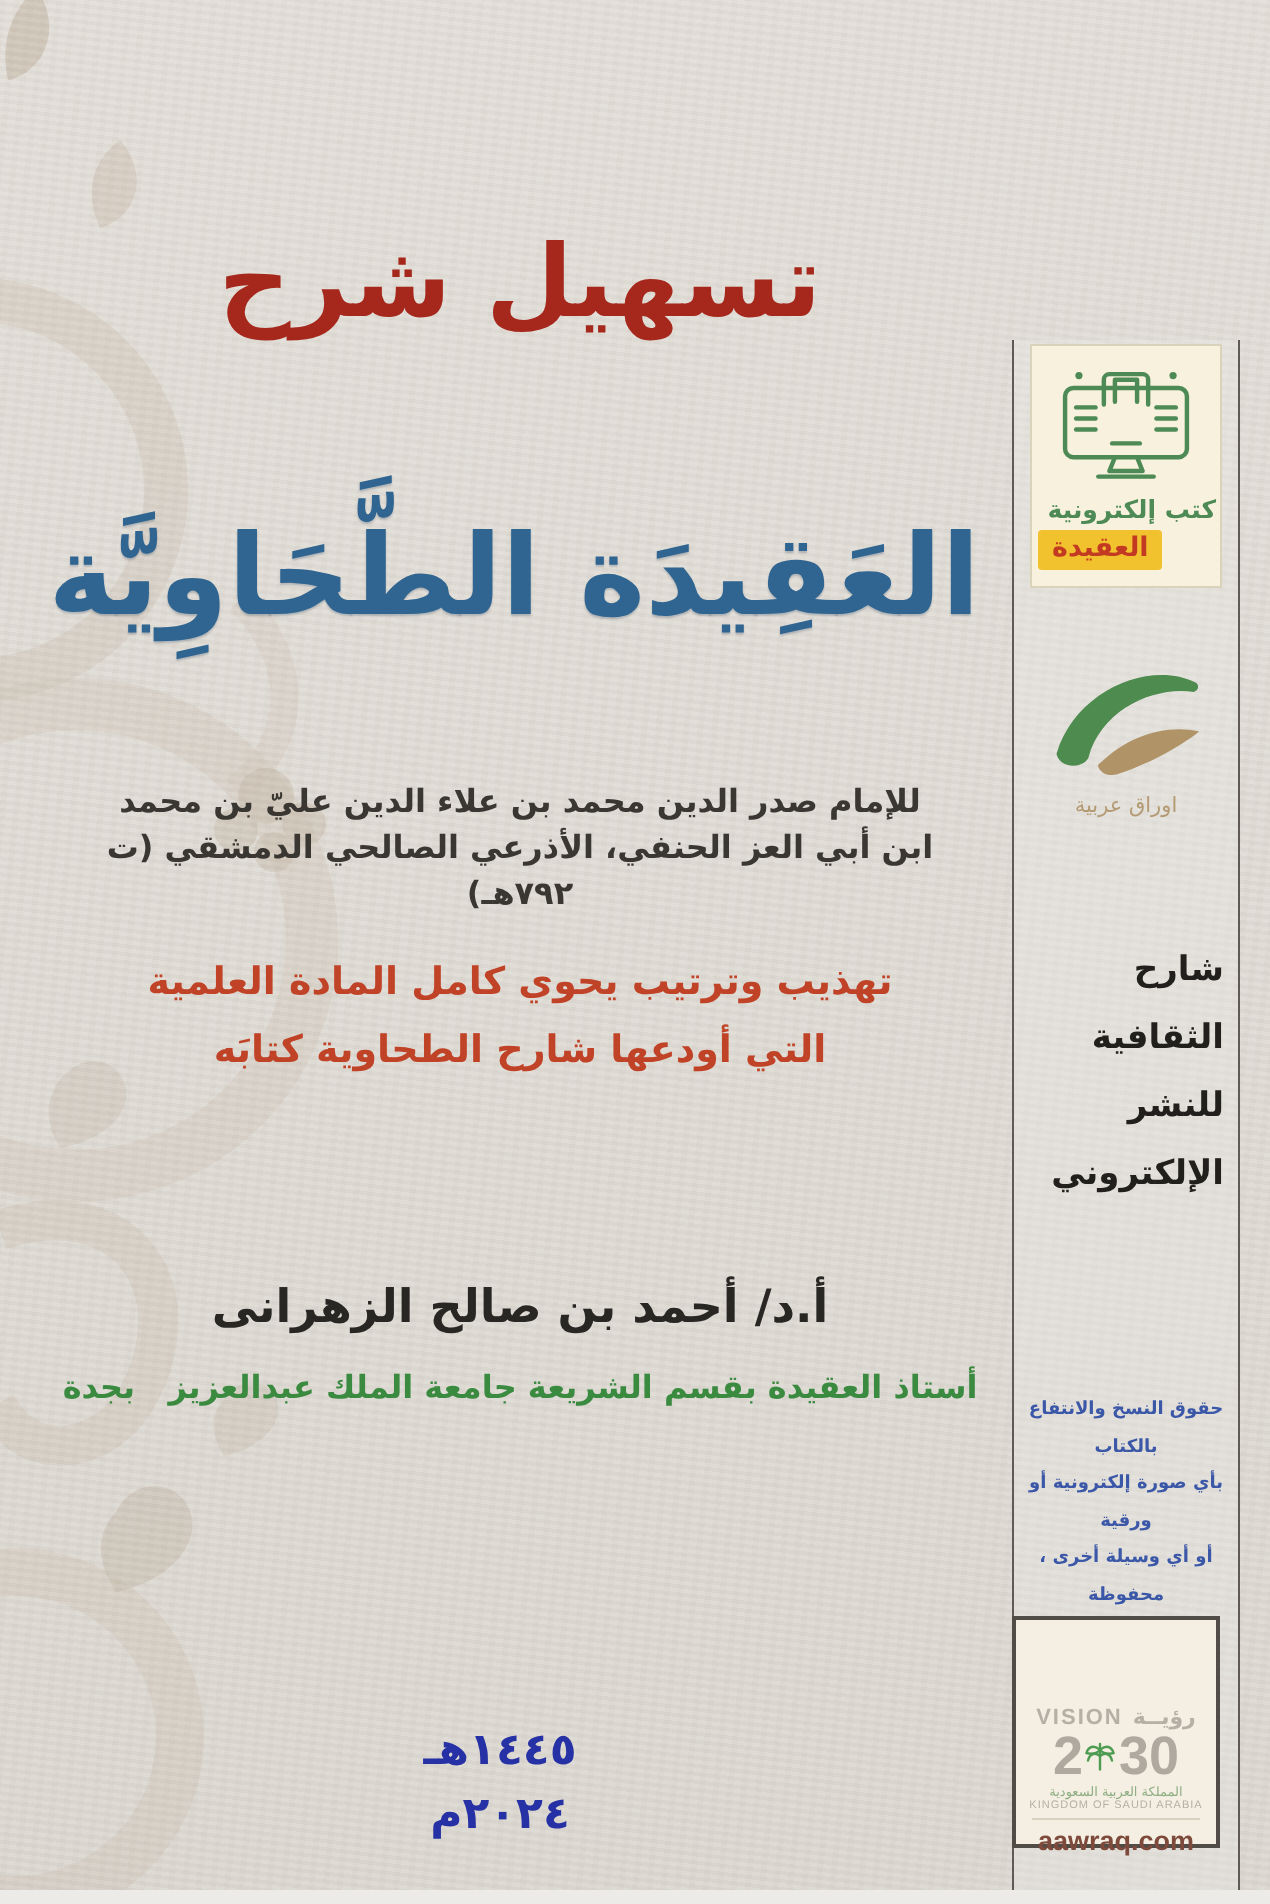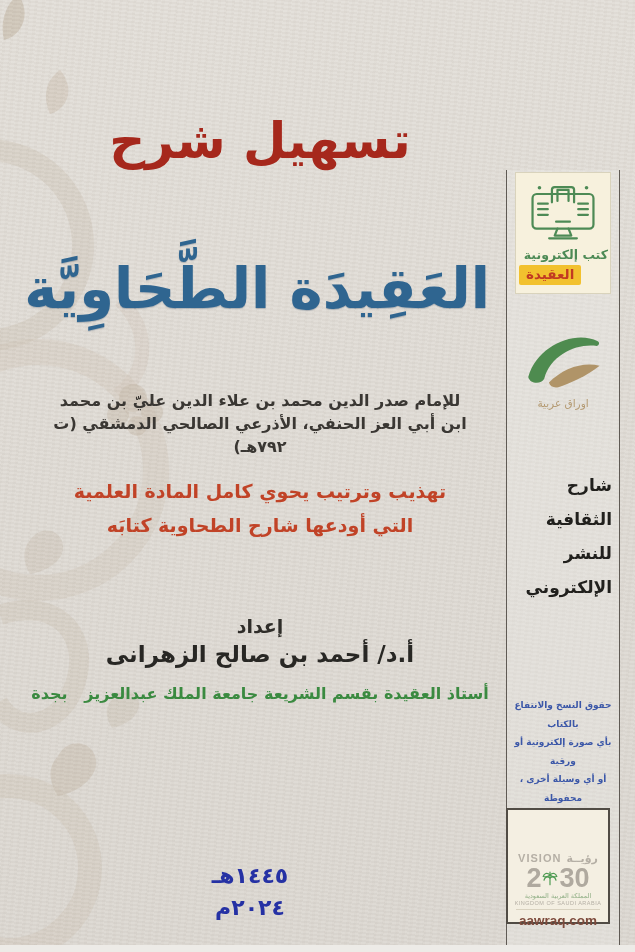--- a/index.html
+++ b/index.html
@@ -59,21 +59,21 @@
     padding-right:7px;font-weight:bold;color:#21201d;font-size:17px;line-height:34px;
   }
   .copyright{
     position:absolute;top:526px;left:2px;right:2px;direction:rtl;text-align:center;
     color:#3b57a8;font-size:9px;font-weight:bold;line-height:18.5px;
   }
   .vision-box{
     position:absolute;top:638px;left:-1px;width:104px;height:116px;box-sizing:border-box;
     border:2px solid #514c45;background:#f4efe2;text-align:center;
   }
-  .v-row1{margin-top:42px;display:flex;justify-content:center;gap:5px;
+  .v-row1{margin-top:42px;display:flex;justify-content:center;align-items:center;gap:5px;
           font-size:11px;font-weight:bold;color:#b5afa5;letter-spacing:1px;
           font-family:"Liberation Sans",sans-serif;}
   .v-row1 .ar{font-family:"DejaVu Sans",sans-serif;letter-spacing:0;}
   .v-2030{display:flex;align-items:center;justify-content:center;font-size:27px;line-height:26px;
           font-weight:bold;color:#afa99f;font-family:"Liberation Sans",sans-serif;}
   .v-country-ar{font-size:6.5px;color:#8fae84;margin-top:1px;}
   .v-country-en{font-size:5.5px;color:#b5afa5;letter-spacing:.5px;
                 font-family:"Liberation Sans",sans-serif;}
   .v-site{margin:3px 8px 0;border-top:1px solid #d9d2c0;padding-top:3px;
           font-size:13.5px;font-weight:bold;color:#7d4a3c;
@@ -115,21 +115,20 @@
     <div class="author-block">
       <div>للإمام صدر الدين محمد بن علاء الدين عليّ بن محمد</div>
       <div>ابن أبي العز الحنفي، الأذرعي الصالحي الدمشقي (ت ٧٩٢هـ)</div>
     </div>
 
     <div class="subtitle-block">
       <div>تهذيب وترتيب يحوي كامل المادة العلمية</div>
       <div>التي أودعها شارح الطحاوية كتابَه</div>
     </div>
 
-    <div class="prepared-label">إعداد</div>
     <div class="preparer-name">أ.د/ أحمد بن صالح الزهرانى</div>
     <div class="preparer-title">أستاذ العقيدة بقسم الشريعة جامعة الملك عبدالعزيز&nbsp;&nbsp; بجدة</div>
   </main>
 
   <div class="dates">
     <div>١٤٤٥هـ</div>
     <div>٢٠٢٤م</div>
   </div>
 
   <aside class="sidebar">

